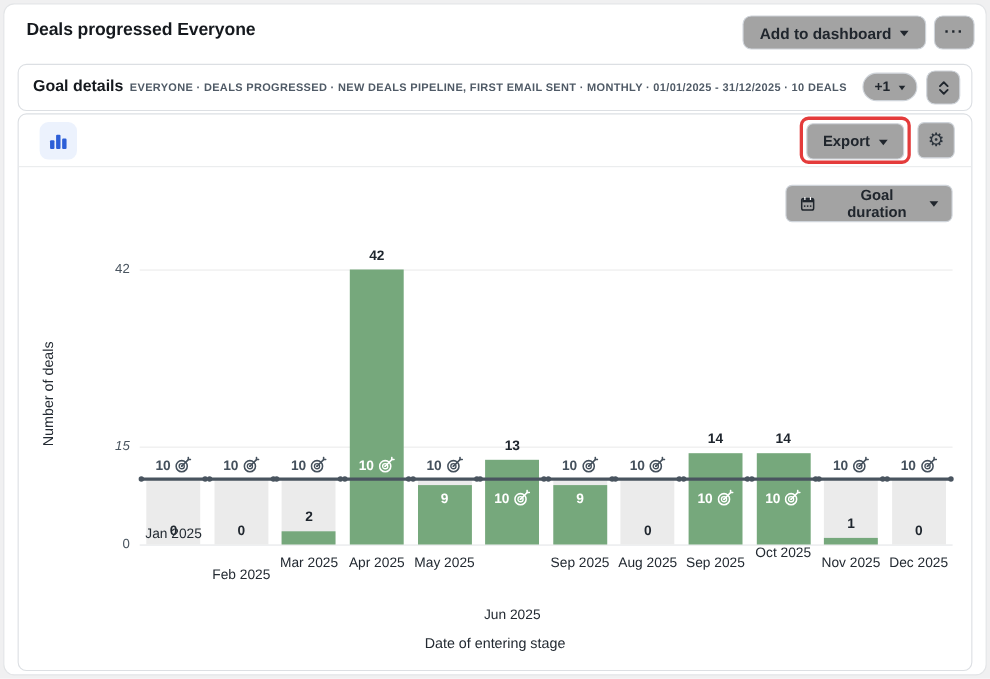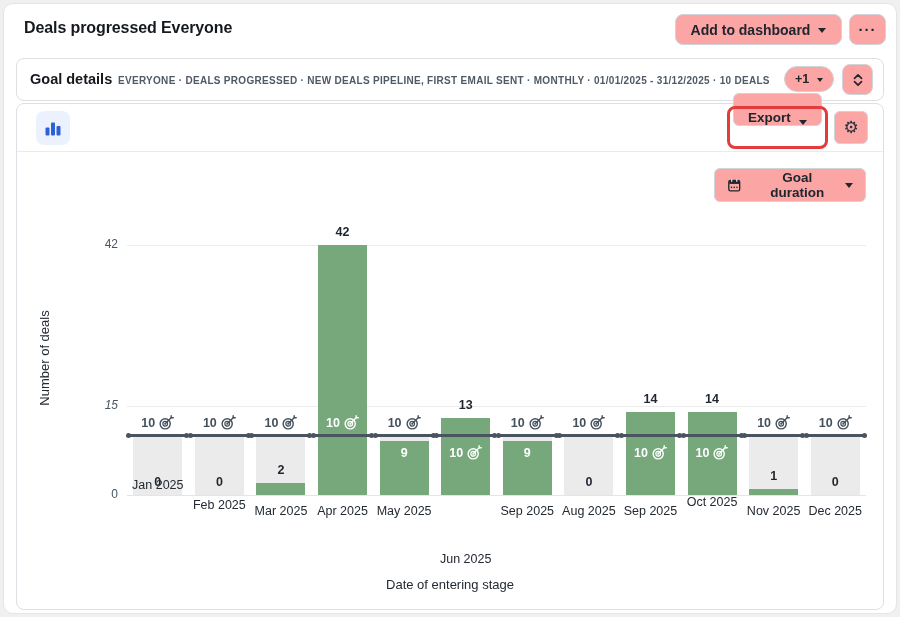--- a/index.html
+++ b/index.html
@@ -10,40 +10,40 @@
     position:relative; overflow:hidden;
   }
   #page { position:absolute; inset:0; width:900px; height:617px; }
   #card { position:absolute; inset:3px; background:#fff; border:1px solid #e3e5e7; border-radius:10px; }
   .abs { position:absolute; }
 
   
   .page-title { left:24px; top:19px; font-size:16px; font-weight:700; color:#15191e; letter-spacing:-0.1px; }
   .btn {
     display:flex; align-items:center; justify-content:center; gap:8px;
-    background:#fca5a5; border:1px solid #cfd4da; border-radius:8px;
+    background:#a3a3a3; border:1px solid #cfd4da; border-radius:8px;
     font-size:14px; font-weight:600; color:#20262d; cursor:pointer;
   }
   .add-btn { left:675px; top:14px; width:167px; height:31px; }
   .more-btn { left:849px; top:14px; width:37px; height:31px; font-size:15px; font-weight:700; letter-spacing:1px; }
   .caret { display:inline-block; width:0; height:0; border-left:4px solid transparent; border-right:4px solid transparent; border-top:5px solid currentColor; margin-top:1px; }
   .caret.sm { border-left-width:3.5px; border-right-width:3.5px; border-top-width:4.5px; }
 
   
   .goal-box { left:16px; top:58px; width:868px; height:43px; border:1px solid #dcdfe3; border-radius:8px; background:#fff; }
   .goal-label { left:30px; top:71px; font-size:14.5px; font-weight:700; color:#15191e; }
   .goal-summary { left:118px; top:75px; font-size:10px; font-weight:600; color:#4f5a66; letter-spacing:0.3px; white-space:nowrap; }
   .pill { left:784px; top:66px; height:26px; padding:0 10px; border-radius:999px; font-size:12.5px; }
   .expand-btn { left:842px; top:64px; width:31px; height:31px; border-radius:8px; }
 
   
   .panel { left:16px; top:103px; width:868px; height:507px; border:1px solid #dcdfe3; border-radius:8px; background:#fff; }
   .toolbar-divider { left:17px; top:151px; width:866px; height:1px; background:#e9ebed; }
   .chart-type-btn { left:36px; top:111px; width:34px; height:34px; border-radius:8px; background:#ecf2fd; border:none; }
-  .export-btn { left:733px; top:93px; width:89px; height:33px; border-radius:6px; font-size:13.5px;align-items:flex-end; }
+  .export-btn { left:733px; top:112px; width:89px; height:33px; border-radius:6px; font-size:13.5px; }
   .annotation { left:727px; top:106px; width:101px; height:43px; border:3px solid #e43b3b; border-radius:8px; z-index:40; pointer-events:none; }
   .gear-btn { left:834px; top:111px; width:34px; height:33px; border-radius:6px; font-size:17px; font-weight:400; color:#2b333c; }
   .duration-btn { left:714px; top:168px; width:152px; height:34px; border-radius:6px; font-size:13.5px; z-index:5; justify-content:flex-start; padding:0 12px; }
   .duration-btn .caret { margin-left:auto; }
 
   
   .menu { left:755px; top:149px; width:56px; background:#fff; border-radius:9px; padding:5px;
     box-shadow:0 1px 3px rgba(0,0,0,.14), 0 5px 14px rgba(0,0,0,.18); z-index:50; }
   .menu-item { height:30px; display:flex; align-items:center; justify-content:center; border-radius:7px;
     font-size:15px; font-weight:600; color:#20262d; cursor:pointer; }
@@ -164,21 +164,21 @@
       <div class="abs goal-marker" style="left: 184.375px; top: 414.5px;">
         <span>10</span>
         <svg width="15" height="15" viewBox="0 0 16 16" fill="none" stroke="currentColor">
           <circle cx="6.6" cy="9.4" r="5.4" stroke-width="1.5"></circle>
           <circle cx="6.6" cy="9.4" r="2.5" stroke-width="1.3"></circle>
           <circle cx="6.6" cy="9.4" r="0.9" fill="currentColor" stroke="none"></circle>
           <path d="M6.6 9.4 L13 3" stroke-width="1.5" stroke-linecap="round"></path>
           <path d="M13 3 L13 0.8 M13 3 L15.2 3" stroke-width="1.5" stroke-linecap="round"></path>
         </svg>
       </div>
-      <div class="abs xtick" style="left: 184.583px; top: 498px; width: 69.5833px;">Feb 2025</div>
+      <div class="abs xtick" style="left: 184.583px; top: 515px; width: 69.5833px;">Feb 2025</div>
       <div class="abs bar hit" style="left: 256.458px; top: 435.5px; width: 49px; height: 59.5px; background: rgb(235, 235, 235);"></div>
       <div class="abs bar hit" style="left: 256.458px; top: 483.1px; width: 49px; height: 11.9px; background: rgb(118, 168, 124);"></div>
       <div class="abs goal-line" style="left: 251.958px; top: 434px; width: 58px; background: rgb(73, 84, 95);"></div>
       <div class="abs goal-dot" style="left: 249.458px; top: 433px; background: rgb(73, 84, 95);"></div>
       <div class="abs goal-dot" style="left: 307.458px; top: 433px; background: rgb(73, 84, 95);"></div>
       <div class="abs val-label" style="left: 250.958px; top: 463.1px;">2</div>
       <div class="abs goal-marker" style="left: 245.958px; top: 414.5px;">
         <span>10</span>
         <svg width="15" height="15" viewBox="0 0 16 16" fill="none" stroke="currentColor">
           <circle cx="6.6" cy="9.4" r="5.4" stroke-width="1.5"></circle>

